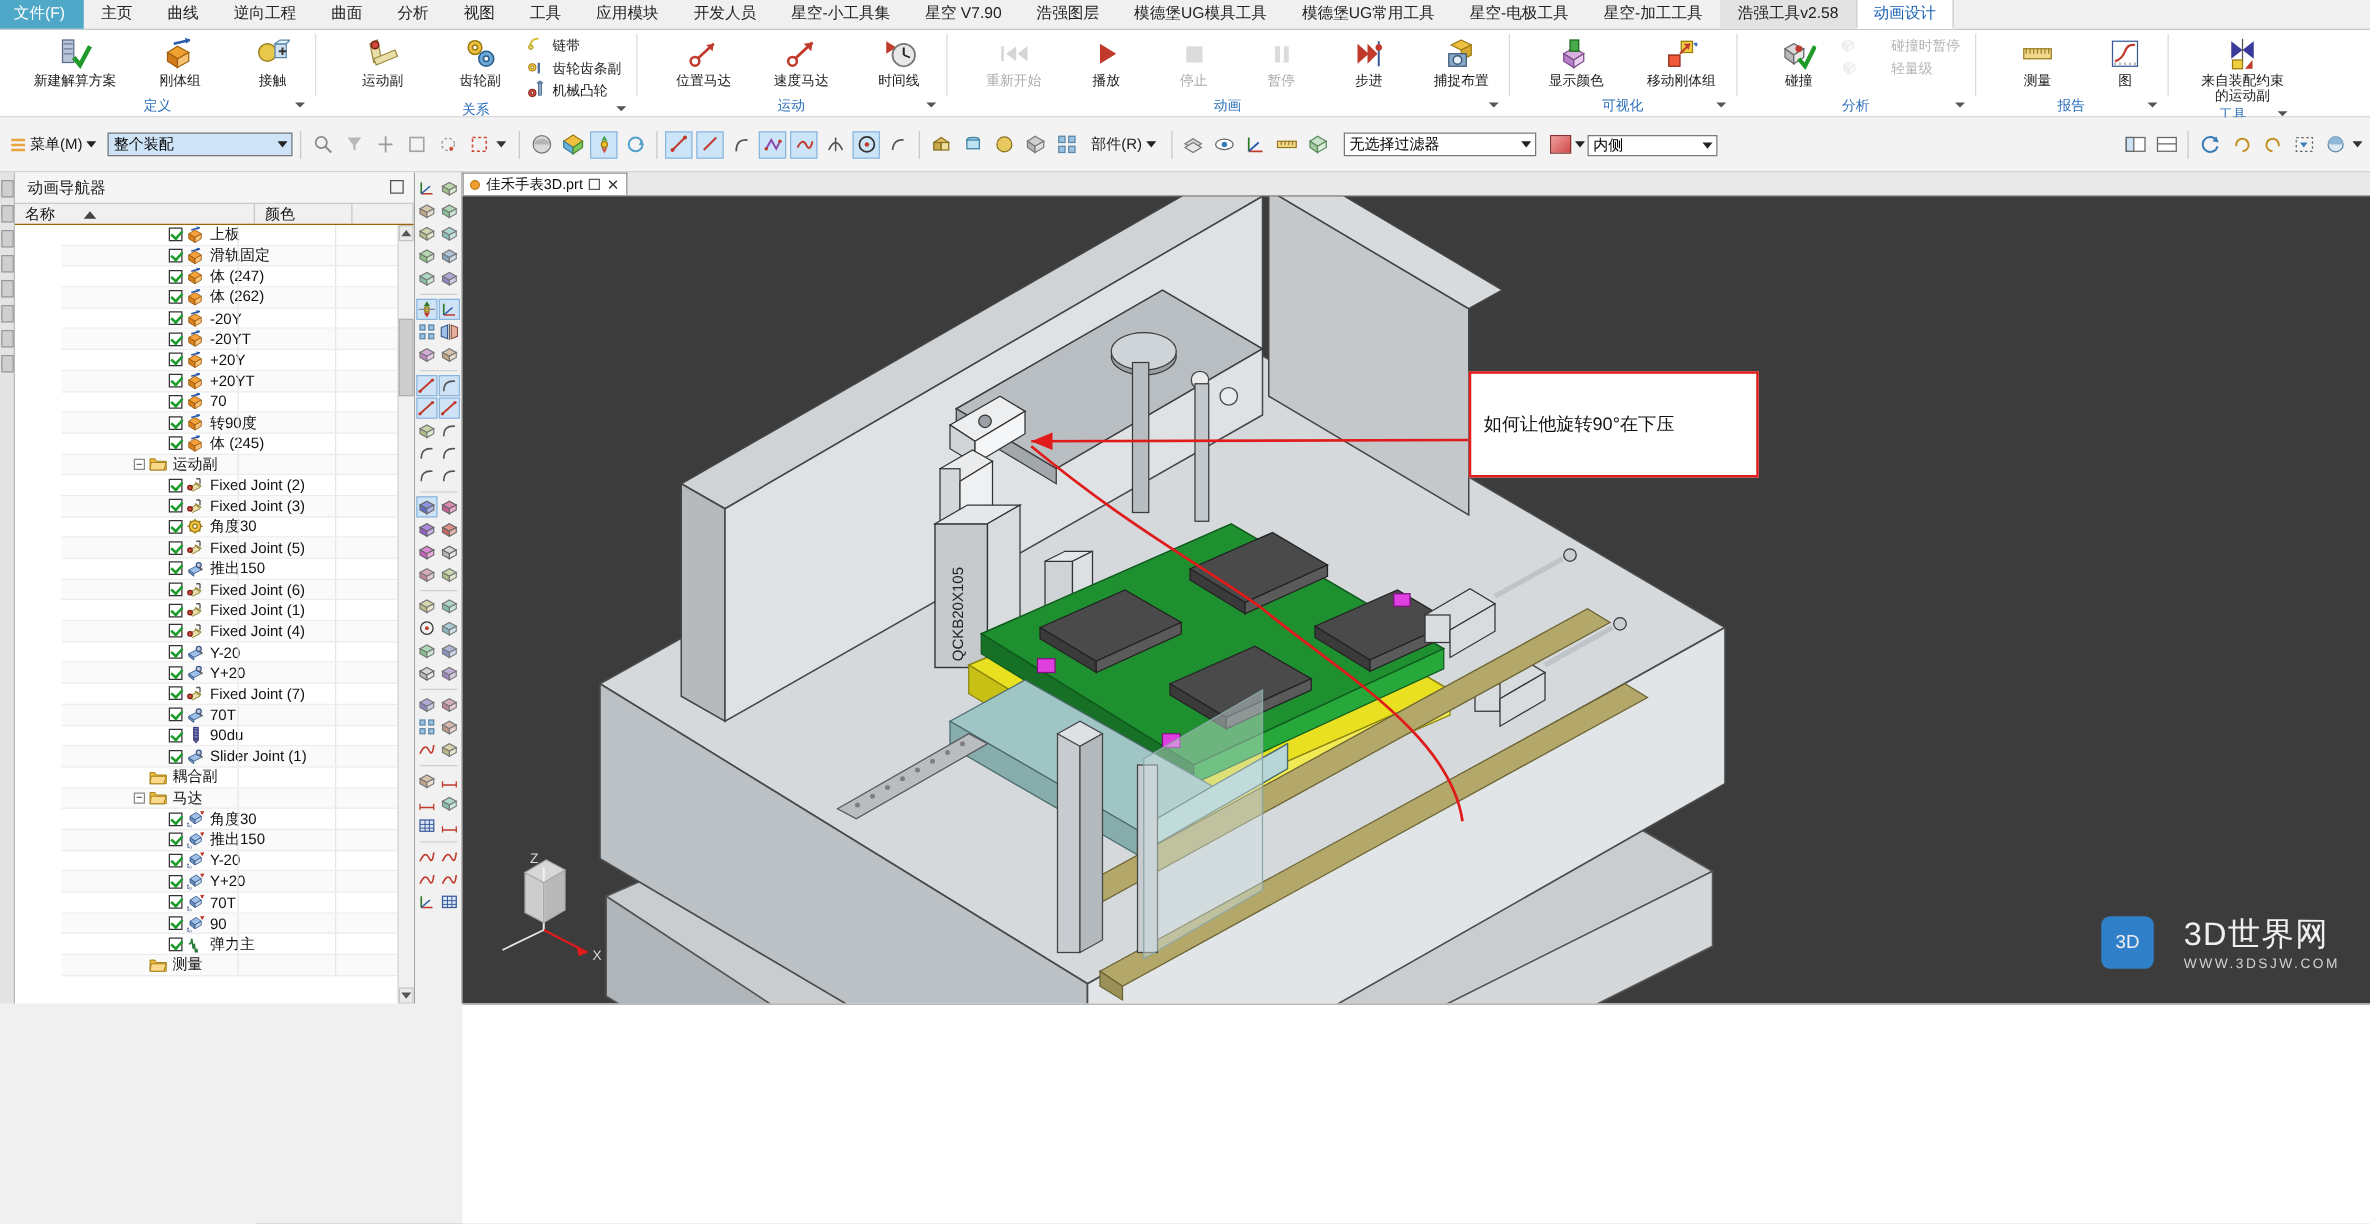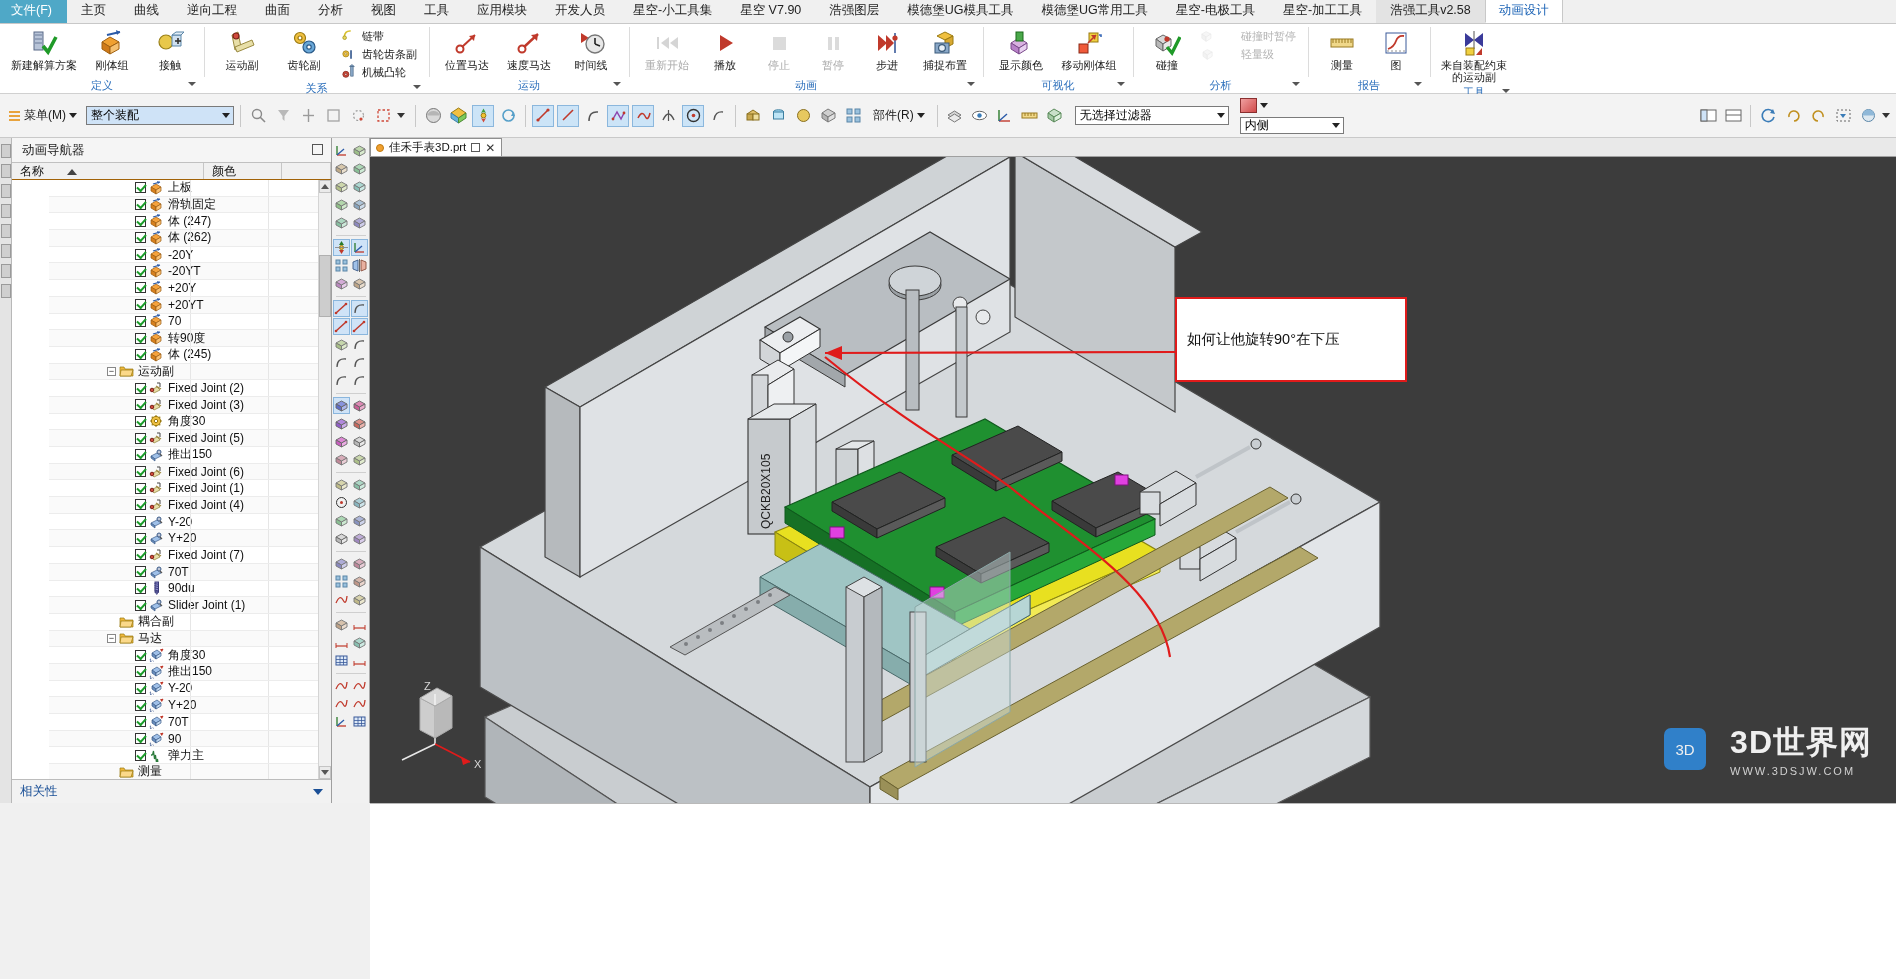--- a/index.html
+++ b/index.html
@@ -41,21 +41,21 @@
     content:""; position:absolute; left:0; top:3px; bottom:16px; width:1px; background:#dcdcdc;
   }
   .grp-items { display:flex; align-items:flex-start; flex:1; padding:2px 6px 0 6px; gap:2px; }
   .grp-title {
     height:15px; line-height:15px; text-align:center; color:#2a6ebb; font-size:11px;
     position:relative;
   }
   .grp-title .caret { position:absolute; right:6px; top:4px; width:0;height:0;
      border-left:4px solid transparent;border-right:4px solid transparent;border-top:4px solid #555; }
 
-  .bigbtn { width:60px; display:flex; flex-direction:column; align-items:center; padding:2px 1px; cursor:default; }
+  .bigbtn { width:60px; display:flex; flex-direction:column; align-items:center; padding:2px 1px; cursor:default;margin-left:16px; }
   .bigbtn.w72 { width:72px; }
   .bigbtn.w52 { width:52px; }
   .bigbtn .ic { height:30px; display:flex; align-items:center; justify-content:center; }
   .bigbtn .lb { font-size:11px; color:#1a1a1a; text-align:center; line-height:12px; margin-top:1px; }
   .bigbtn.dis .lb { color:#aaa; }
   .bigbtn.dis .ic { opacity:.35; }
 
   .smallcol { display:flex; flex-direction:column; justify-content:flex-start; padding-top:1px; }
   .smallbtn { display:flex; align-items:center; gap:4px; padding:1px 4px; cursor:default; }
   .smallbtn .ic { width:18px; height:16px; display:flex; align-items:center; justify-content:center; }
@@ -178,21 +178,21 @@
   .vtab .pin { width:9px;height:9px; border:1.5px solid #5a5a5a; }
 
   .viewport {
     position:absolute; left:370px; top:157px; width:1526px; height:646px;
     background:#3c3c3c; overflow:hidden;
   }
   .wm {
     position:absolute; right:24px; bottom:26px; display:flex; align-items:center; gap:24px; opacity:.92;
   }
   .wm .box { width:42px;height:42px; background:#2f86d6; border-radius:7px; display:flex;align-items:center;justify-content:center;color:#fff;font-size:15px; }
-  .wm .t1 { color:#fff; font-size:32px; font-weight:bold; letter-spacing:1px; }
+  .wm .t1 { color:#fff; font-size:26px; font-weight:normal; letter-spacing:1px; }
   .wm .t2 { color:#ddd; font-size:11px; letter-spacing:2px; }
 
   .annot {
     position:absolute; border:2px solid #e01b1b; background:#fff;
     color:#111; font-size:14.5px; display:flex; align-items:center; padding-left:10px;
   }
 
   
   .botbar {
     position:absolute; left:0; top:803px; width:1896px; height:176px; background:#f0f0f0;
@@ -743,21 +743,21 @@
         <svg width="19" height="19">
           <polygon points="3,7 9,3 16,7 9,11" fill="#c9e0c9" stroke="#5a8a5a"></polygon>
           <polygon points="3,7 9,11 9,16 3,12" fill="#a5c9a5" stroke="#5a8a5a"></polygon>
           <polygon points="16,7 9,11 9,16 16,12" fill="#dcf0dc" stroke="#5a8a5a"></polygon>
         </svg>
       </div>
     <div class="combo" style="width:154px;margin-left:6px;">
       <span>无选择过滤器</span>
       <span class="arrow"></span>
     </div>
-    <div style="display:flex;flex-direction:column;margin-left:8px;gap:2px;">
+    <div style="display:flex;margin-left:8px;gap:2px;">
       <div style="display:flex;align-items:center;gap:3px;">
         <span style="width:17px;height:15px;background:linear-gradient(135deg,#f0a0a0,#d04a4a);border:1px solid #8a3030;"></span>
         <span style="width:0;height:0;border-left:4px solid transparent;border-right:4px solid transparent;border-top:5px solid #222;"></span>
       </div>
       <div class="combo" style="width:104px;height:17px;margin-top:2px;">
         <span>内侧</span>
         <span class="arrow" style="top:5px;"></span>
       </div>
     </div>
     <div style="flex:1"></div>
@@ -1476,24 +1476,20 @@
         </div>
       <div class="vscroll">
         <div class="up">
             <span class="arrow-up"></span>
           </div>
         <div class="thumb"></div>
         <div class="dn">
             <span class="arrow-dn"></span>
           </div>
       </div>
-    </div>
-    <div class="nav-foot">
-      <span>相关性</span>
-      <span class="chev"></span>
     </div>
   </div>
 
   <div class="palette" id="palette">
       <div class="pal-row">
         <div class="pal-ic">
           <svg width="15" height="15" viewBox="0 0 15 15">
             <line x1="3" y1="12" x2="3" y2="3" stroke="#2a7a2a" stroke-width="1.3"></line>
             <line x1="3" y1="12" x2="12" y2="12" stroke="#c0392b" stroke-width="1.3"></line>
             <line x1="3" y1="12" x2="10" y2="6" stroke="#2a5aa8" stroke-width="1.3"></line>

